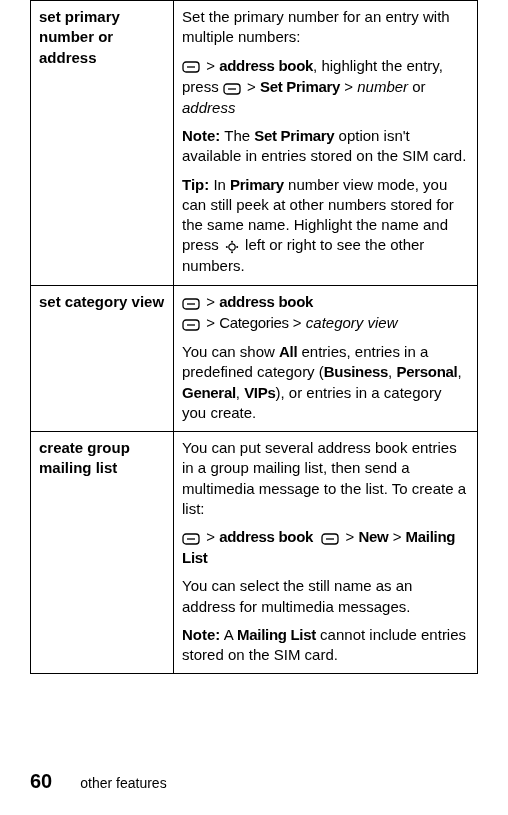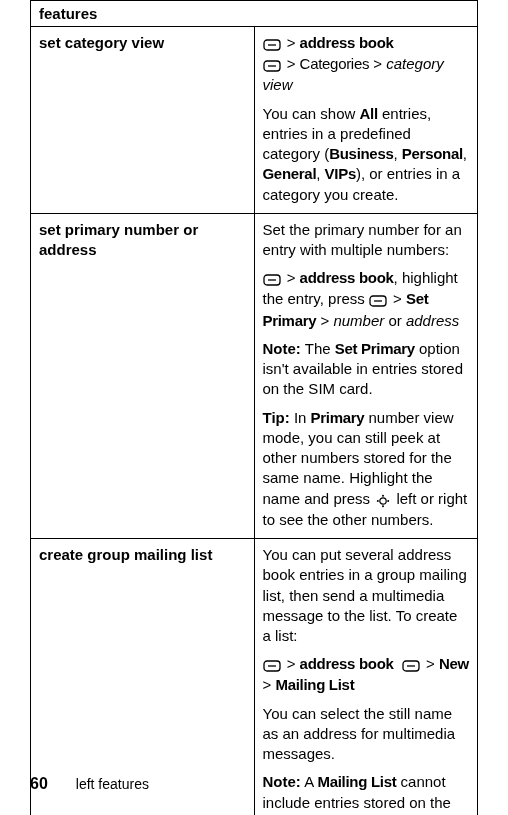--- a/index.html
+++ b/index.html
@@ -62,53 +62,31 @@
     .para { margin-top: 8px; }
     .para:first-child { margin-top: 0; }
     .footer {
       position: absolute;
       bottom: 22px;
       left: 30px;
       font-size: 14px;
     }
     .footer .pagenum {
       font-weight: bold;
-      font-size: 16px;
+      font-size: 20px;
       margin-right: 28px;
     }
     svg { vertical-align: middle; }
   </style>
 </head>
 <body>
 
 <div class="page">
 <table class="features">
   <tbody>
-        <tr>
-    <th colspan="2" class="header-span">features</th>
-  </tr>
-
-  <tr>
-    <td class="col-left">set category view</td>
-    <td class="col-right">
-      <div class="para">
-        <span class="icon-box"><svg width="18" height="12">
-                  <rect x="1" y="1" width="16" height="10" rx="3" fill="none" stroke="#000" stroke-width="1.3"></rect>
-                  <line x1="5" y1="6" x2="13" y2="6" stroke="#000" stroke-width="1.3"></line>
-                </svg></span><span> &gt; </span><span class="b condensed">address book</span><br>
-        <span class="icon-box"><svg width="18" height="12">
-                  <rect x="1" y="1" width="16" height="10" rx="3" fill="none" stroke="#000" stroke-width="1.3"></rect>
-                  <line x1="5" y1="6" x2="13" y2="6" stroke="#000" stroke-width="1.3"></line>
-                </svg></span><span> &gt; </span><span class="condensed">Categories</span><span> &gt; </span><span class="i">category view</span>
-      </div>
-      <div class="para">
-        <span>You can show </span><span class="b condensed">All</span><span> entries, entries in a predefined category (</span><span class="b condensed">Business</span><span>, </span><span class="b condensed">Personal</span><span>, </span><span class="b condensed">General</span><span>, </span><span class="b condensed">VIPs</span><span>), or entries in a category you create.</span>
-      </div>
-    </td>
-  </tr>
 
   <tr>
     <td class="col-left">set primary number or address</td>
     <td class="col-right">
       <div class="para">Set the primary number for an entry with multiple numbers:</div>
       <div class="para">
         <span class="icon-box"><svg width="18" height="12">
                   <rect x="1" y="1" width="16" height="10" rx="3" fill="none" stroke="#000" stroke-width="1.3"></rect>
                   <line x1="5" y1="6" x2="13" y2="6" stroke="#000" stroke-width="1.3"></line>
                 </svg></span><span> &gt; </span><span class="b condensed">address book</span><span>, highlight the entry, press </span><span class="icon-box"><svg width="18" height="12">
@@ -125,20 +103,39 @@
                   <circle cx="7" cy="1.8" r="1" fill="#000"></circle>
                   <circle cx="7" cy="12.2" r="1" fill="#000"></circle>
                   <circle cx="1.8" cy="7" r="1" fill="#000"></circle>
                   <circle cx="12.2" cy="7" r="1" fill="#000"></circle>
                 </svg></span><span> left or right to see the other numbers.</span>
       </div>
     </td>
   </tr>
 
   <tr>
+    <td class="col-left">set category view</td>
+    <td class="col-right">
+      <div class="para">
+        <span class="icon-box"><svg width="18" height="12">
+                  <rect x="1" y="1" width="16" height="10" rx="3" fill="none" stroke="#000" stroke-width="1.3"></rect>
+                  <line x1="5" y1="6" x2="13" y2="6" stroke="#000" stroke-width="1.3"></line>
+                </svg></span><span> &gt; </span><span class="b condensed">address book</span><br>
+        <span class="icon-box"><svg width="18" height="12">
+                  <rect x="1" y="1" width="16" height="10" rx="3" fill="none" stroke="#000" stroke-width="1.3"></rect>
+                  <line x1="5" y1="6" x2="13" y2="6" stroke="#000" stroke-width="1.3"></line>
+                </svg></span><span> &gt; </span><span class="condensed">Categories</span><span> &gt; </span><span class="i">category view</span>
+      </div>
+      <div class="para">
+        <span>You can show </span><span class="b condensed">All</span><span> entries, entries in a predefined category (</span><span class="b condensed">Business</span><span>, </span><span class="b condensed">Personal</span><span>, </span><span class="b condensed">General</span><span>, </span><span class="b condensed">VIPs</span><span>), or entries in a category you create.</span>
+      </div>
+    </td>
+  </tr>
+
+  <tr>
     <td class="col-left">create group mailing list</td>
     <td class="col-right">
       <div class="para">You can put several address book entries in a group mailing list, then send a multimedia message to the list. To create a list:</div>
       <div class="para">
         <span class="icon-box"><svg width="18" height="12">
                   <rect x="1" y="1" width="16" height="10" rx="3" fill="none" stroke="#000" stroke-width="1.3"></rect>
                   <line x1="5" y1="6" x2="13" y2="6" stroke="#000" stroke-width="1.3"></line>
                 </svg></span><span> &gt; </span><span class="b condensed">address book</span>&nbsp;&nbsp;<span class="icon-box"><svg width="18" height="12">
                   <rect x="1" y="1" width="16" height="10" rx="3" fill="none" stroke="#000" stroke-width="1.3"></rect>
                   <line x1="5" y1="6" x2="13" y2="6" stroke="#000" stroke-width="1.3"></line>
@@ -149,14 +146,14 @@
         <span class="b">Note:</span><span> A </span><span class="b condensed">Mailing List</span><span> cannot include entries stored on the SIM card.</span>
       </div>
     </td>
   </tr>
 
 </tbody>
     </table>
 </div>
 
 <div class="footer">
-  <span class="pagenum">60</span><span>left features</span>
+  <span class="pagenum">60</span><span>other features</span>
 </div>
 
 </body></html>

